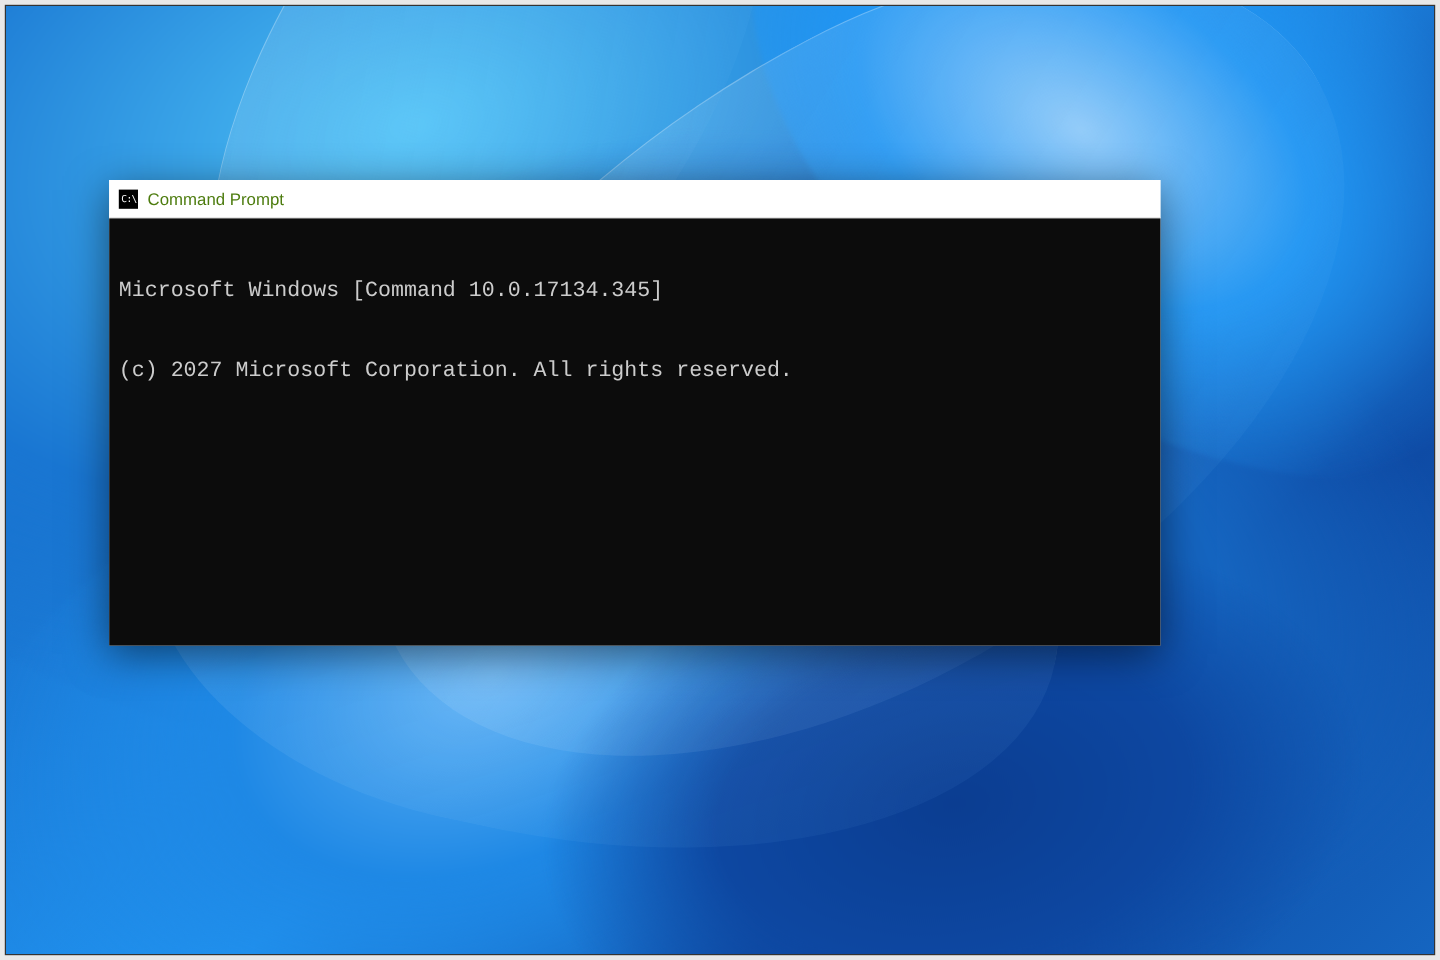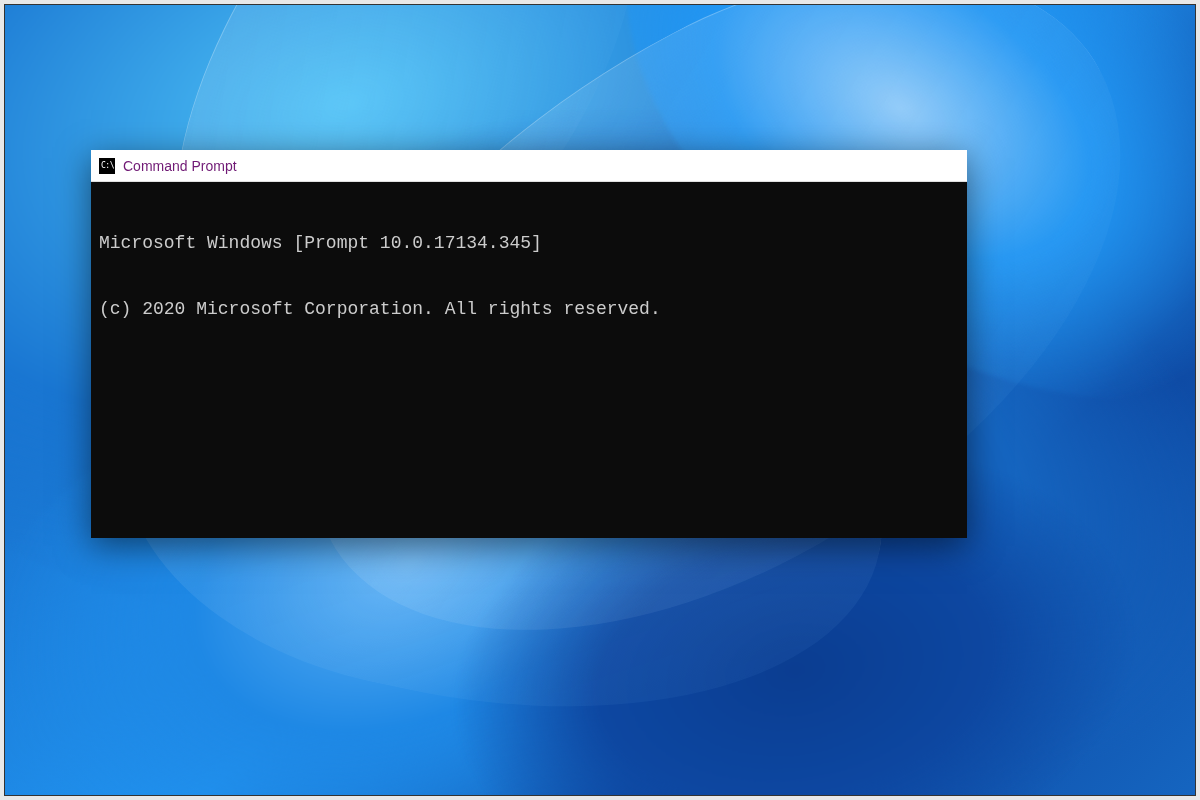--- a/index.html
+++ b/index.html
@@ -117,21 +117,21 @@
       color: #fff;
       font-size: 8px;
       font-family: "Consolas", monospace;
       line-height: 16px;
       left: 2px;
       top: 0;
       letter-spacing: -0.5px;
     }
     .title-text {
       font-size: 14px;
-      color: #701a75;
+      color: #4d7c0f;
       font-family: "Segoe UI", sans-serif;
     }
     .terminal-body {
       flex: 1;
       background: #0c0c0c;
       padding: 6px 8px;
       font-family: "NSimSun", "SimSun", "Consolas", "Courier New", monospace;
       font-size: 18px;
       line-height: 22px;
       color: #cccccc;
@@ -170,18 +170,18 @@
 
   <div class="cmd-window">
     <div class="titlebar">
       <div class="app-icon">
         <div class="app-icon-bg"></div>
         <div class="app-icon-text">C:\</div>
       </div>
       <span class="title-text">Command Prompt</span>
     </div>
     <div class="terminal-body">
-      <span class="term-line">Microsoft Windows [Prompt 10.0.17134.345]</span>
-      <span class="term-line">(c) 2020 Microsoft Corporation. All rights reserved.</span>
+      <span class="term-line">Microsoft Windows [Command 10.0.17134.345]</span>
+      <span class="term-line">(c) 2027 Microsoft Corporation. All rights reserved.</span>
       <span class="term-line"></span>
     </div>
   </div>
 </div>
 
 </body></html>

